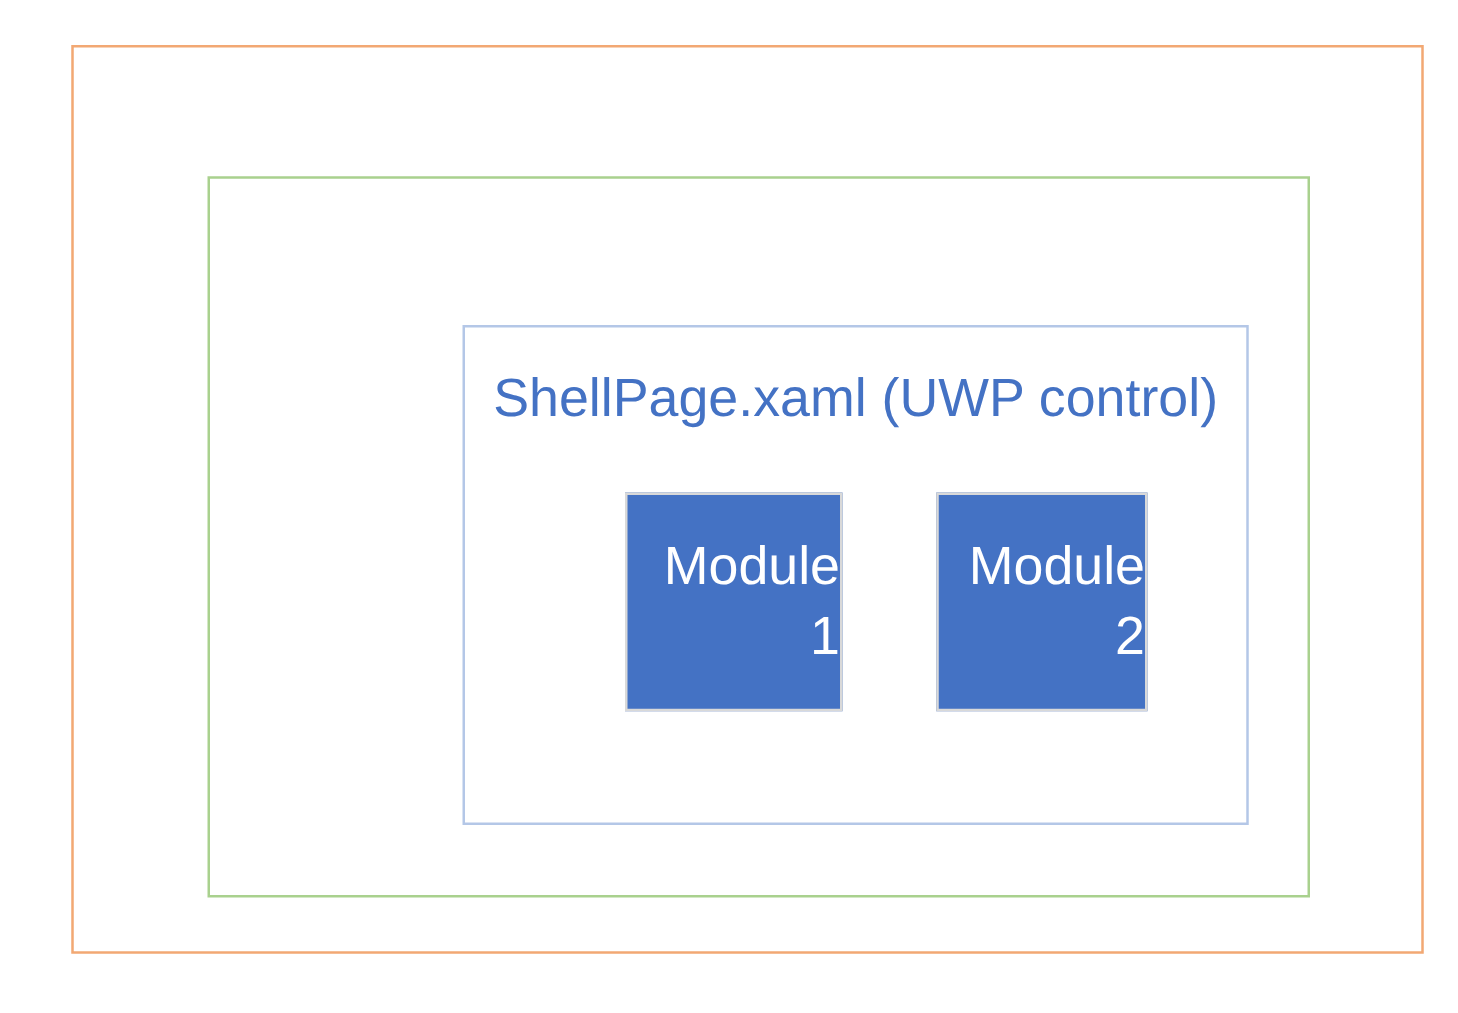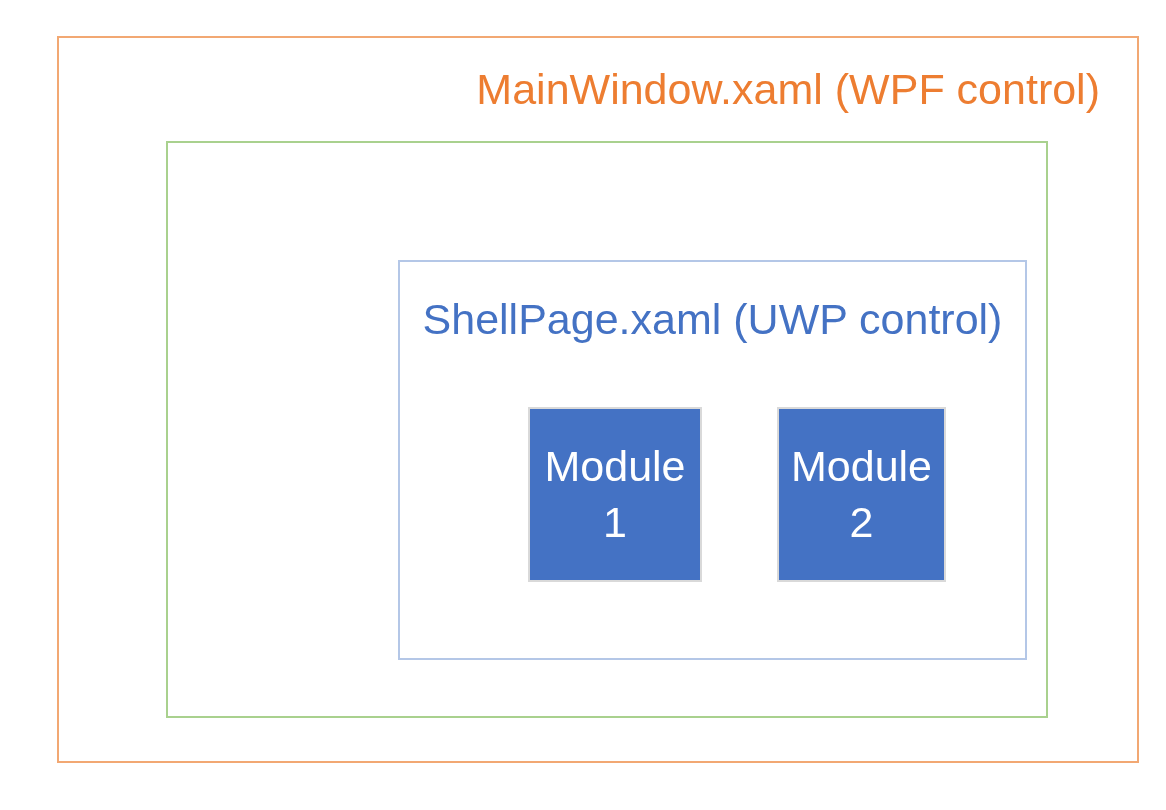--- a/index.html
+++ b/index.html
@@ -27,21 +27,20 @@
   }
   .box-host {
     left: 107px; top: 103px;  
     width: 882px; height: 577px;
     border: 2px solid var(--host-border, #A9D18E);
   }
   .box-page {
     left: 202px; top: 117px;  
     width: 629px; height: 400px;
     border: 2px solid var(--page-border, #B4C7E7);
-    margin-left: 28px;
   }
   .label {
     position: absolute;
     font-size: 43px;
     line-height: 1;
     white-space: nowrap;
     letter-spacing: 0;
   }
   .label-outer {
     top: 30px; right: 37px;
@@ -51,44 +50,43 @@
     top: 30px; right: 11px;
     color: var(--host-text, #70AD47);
   }
   .label-page {
     top: 36px; left: 0; right: 0;
     text-align: center;
     color: var(--page-text, #4472C4);
   }
   .module {
     position: absolute;
-    top: 145px;  
+    top: 132px;  
     height: 175px;
     box-sizing: border-box;
     background: var(--module-fill, #4472C4);
     border: 2px solid var(--module-border, #D9D9D9);
     color: var(--module-text, #FFFFFF);
     font-size: 43px;
     line-height: 1.28;
     display: flex;
     flex-direction: column;
-    align-items: center;
+    align-items: flex-end;
     justify-content: center;
     text-align: center;
   }
   .module-1 { left: 128px; width: 174px; }
   .module-2 { left: 377px; width: 169px; }
 </style>
 </head>
 <body>
 
 <div class="stage">
 
   <div class="box box-outer">
-    <div class="label label-outer">MainWindow.xaml (WPF control)</div>
 
     <div class="box box-host">
 
       <div class="box box-page">
         <div class="label label-page">ShellPage.xaml (UWP control)</div>
 
         <div class="module module-1">
           <span>Module</span>
           <span>1</span>
         </div>

